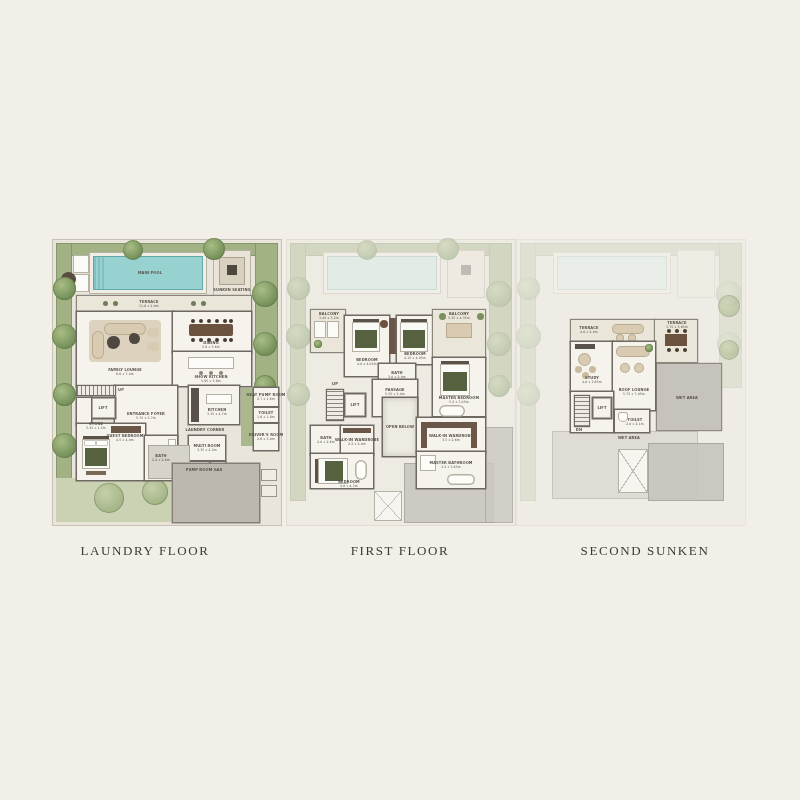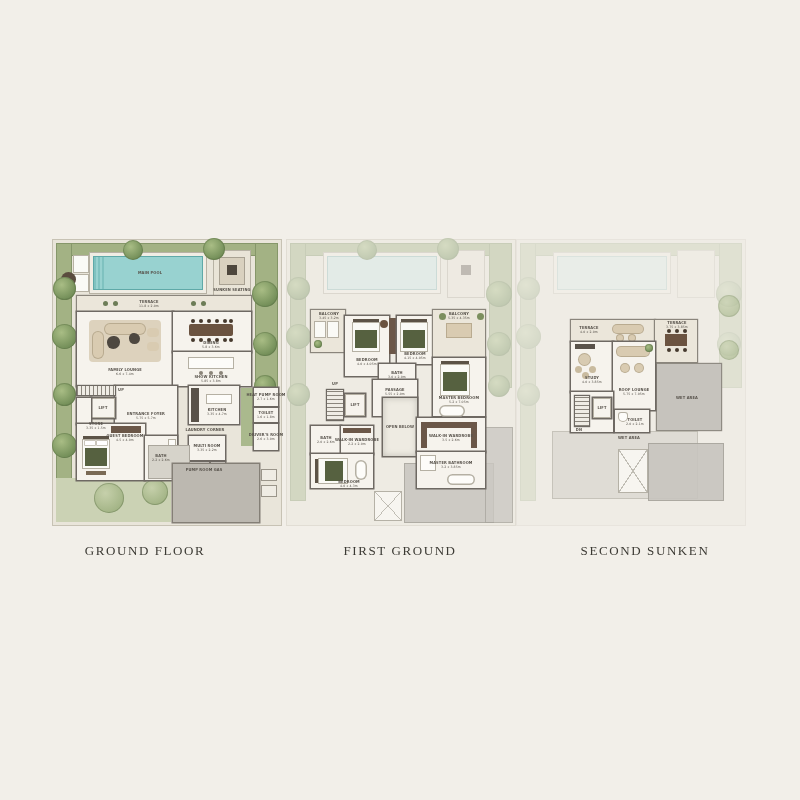--- a/index.html
+++ b/index.html
@@ -293,17 +293,17 @@
       <div class="room" style="left:76px;top:158px;width:18px;height:20px;box-shadow:0 0 0 1.5px #6e6963,inset 0 0 0 1px #b5b0a3;"></div>
       <div class="lbl" style="left:85px;top:168px;"><span>LIFT</span></div>
       <div class="lbl" style="left:62px;top:190px;"><span>DN</span></div>
       <div class="room" style="left:98px;top:170px;width:34px;height:22px;"></div>
       <i class="ab" style="left:102px;top:173px;width:8px;height:8px;background:#fdfcf9;border-radius:2px 2px 4px 4px;box-shadow:0 0 0 1px #b5b0a3;"></i>
       <div class="lbl" style="left:118px;top:182px;"><span>TOILET</span><span class="dim">2.0 x 2.1m</span></div>
       <div class="lbl" style="left:112px;top:198px;"><span>WET AREA</span></div>
     </div>
   </div>
 
-  <div class="caption" style="left:145px;">GROUND FLOOR</div>
-  <div class="caption" style="left:400px;">FIRST GROUND</div>
+  <div class="caption" style="left:145px;">LAUNDRY FLOOR</div>
+  <div class="caption" style="left:400px;">FIRST FLOOR</div>
   <div class="caption" style="left:645px;">SECOND SUNKEN</div>
 
 </div>
 
 </body></html>

